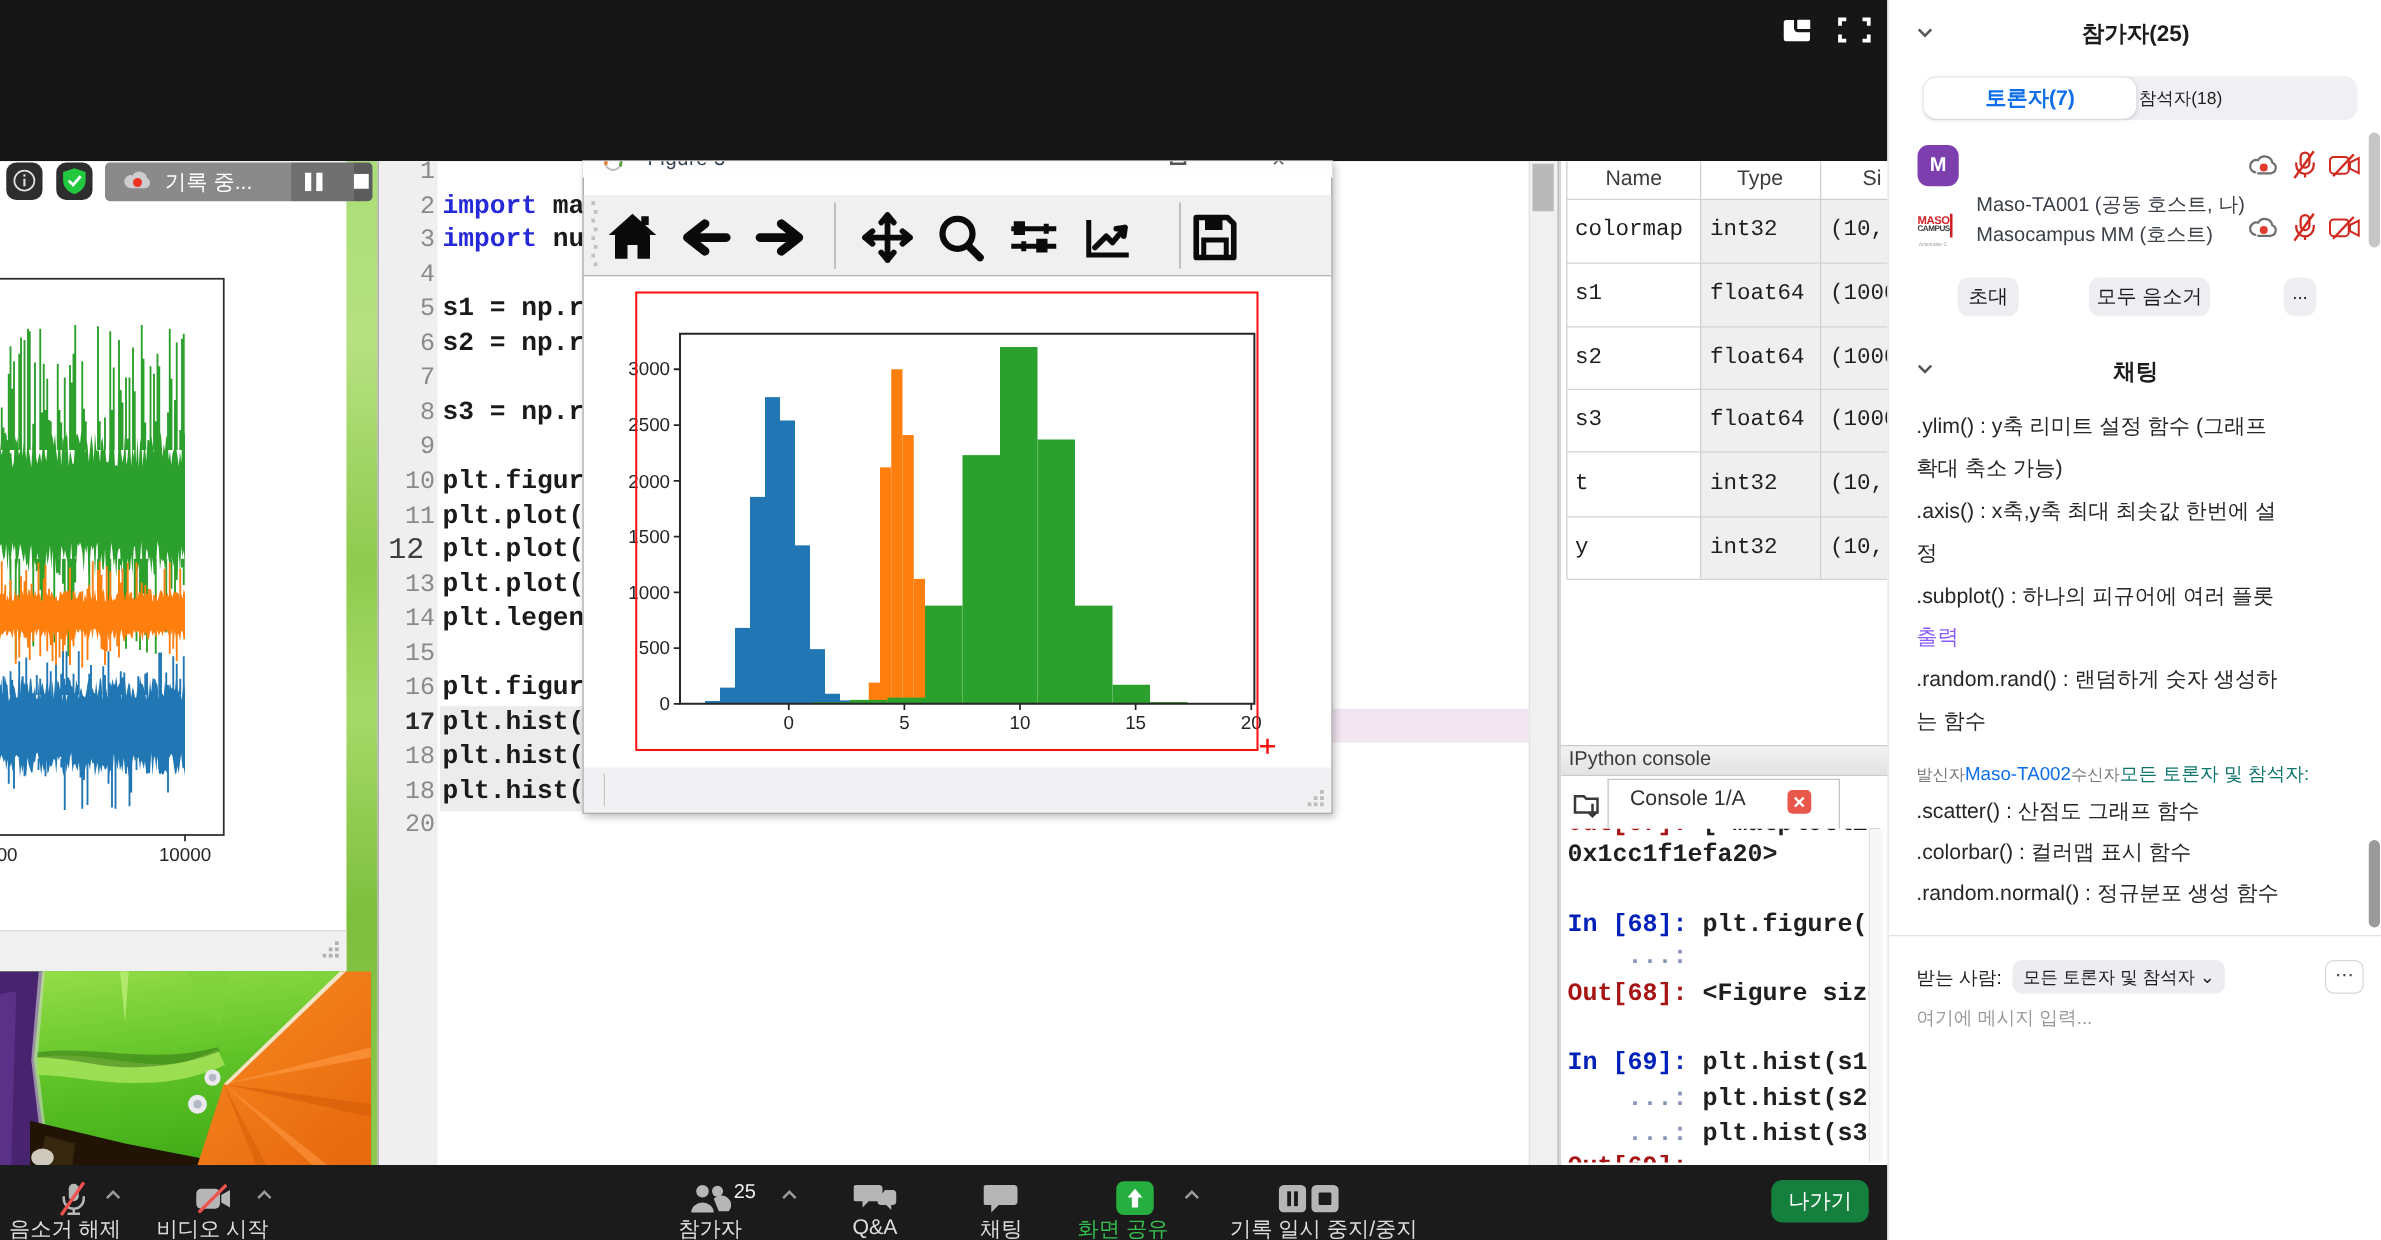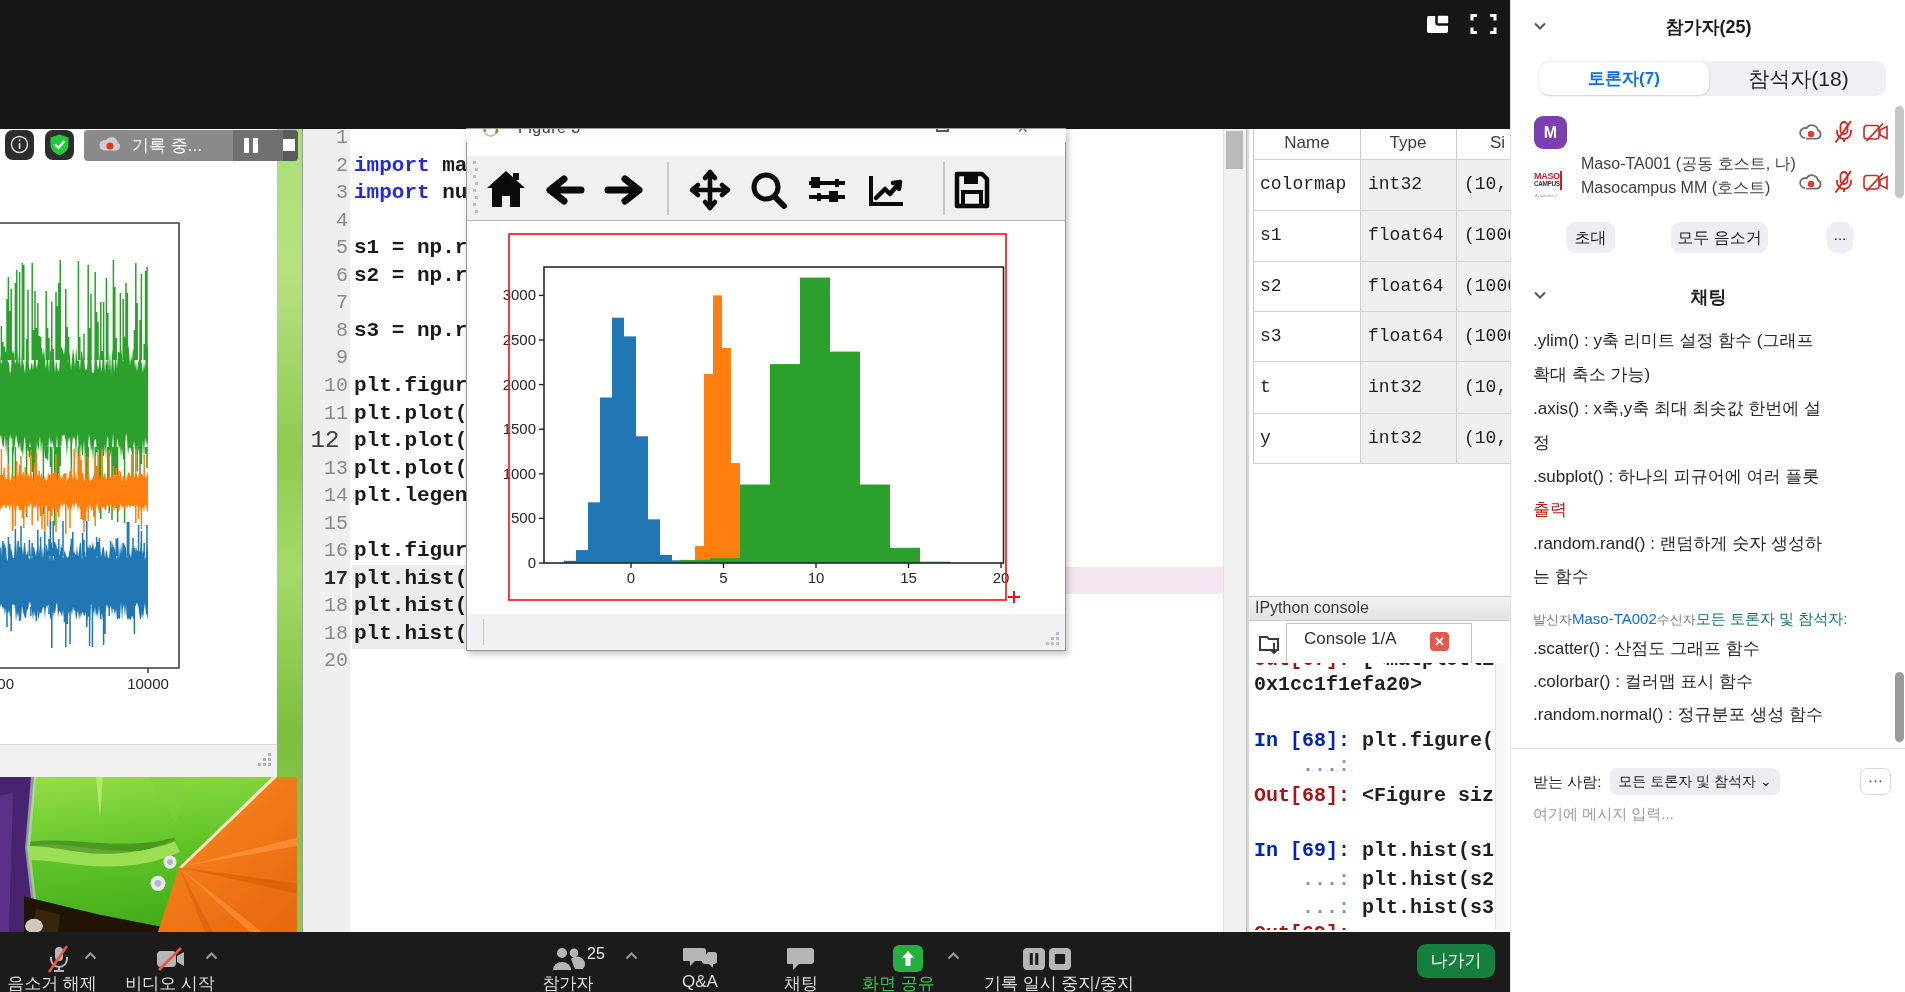--- a/index.html
+++ b/index.html
@@ -465,21 +465,21 @@
 
   <div class="abs" style="left:1510px;top:0;width:395px;height:992px;background:#fff;border-left:1px solid #e4e4e4;overflow:hidden;">
 
     <svg class="abs" style="left:22px;top:21px;" width="14" height="10" viewBox="0 0 14 10">
       <path d="M2 2.5 L7 7.5 L12 2.5" fill="none" stroke="#555" stroke-width="2"></path>
     </svg>
     <div class="abs" style="left:0;top:15px;width:395px;text-align:center;font-size:18px;font-weight:700;color:#1c1c1c;">참가자(25)</div>
 
     <div class="abs" style="left:28px;top:61px;width:347px;height:35px;background:#f0f0f4;border-radius:10px;">
       <div class="abs" style="left:0px;top:1px;width:170px;height:33px;background:#fff;border-radius:10px;box-shadow:0 1px 3px rgba(0,0,0,0.15);text-align:center;line-height:33px;font-size:17px;color:#0e6fe8;font-weight:700;">토론자(7)</div>
-      <div class="abs" style="left:172px;top:0;width:175px;height:30px;text-align:center;line-height:35px;font-size:21px;color:#1f1f1f;">참석자(18)</div>
+      <div class="abs" style="left:172px;top:0;width:175px;height:30px;text-align:left;line-height:35px;font-size:14px;color:#1f1f1f;">참석자(18)</div>
     </div>
 
     <div class="abs" style="left:23px;top:116px;width:33px;height:33px;background:#7e3fae;border-radius:9px;color:#fff;font-size:16px;font-weight:700;text-align:center;line-height:33px;">M</div>
     <div class="abs" style="left:70px;top:123px;font-size:16px;color:#3c4048;margin-top:31px;">Maso-TA001 (공동 호스트, 나)</div>
     <svg class="abs" style="left:1887px;top:0;" width="0" height="0"></svg>
     <svg class="abs" style="left:287px;top:122px;" width="26" height="20" viewBox="0 0 26 20">
       <path d="M7 16 a5 5 0 1 1 1.5 -9.8 a6.2 6.2 0 0 1 11.4 2 a4.4 4.4 0 0 1 -1 8.4 h-11" fill="none" stroke="#6f6f6f" stroke-width="1.8"></path>
       <circle cx="13" cy="12" r="3.2" fill="#e03c30"></circle>
     </svg>
     <svg class="abs" style="left:322px;top:120px;" width="22" height="24" viewBox="0 0 22 24">
@@ -524,21 +524,21 @@
     <svg class="abs" style="left:22px;top:290px;" width="14" height="10" viewBox="0 0 14 10">
       <path d="M2 2.5 L7 7.5 L12 2.5" fill="none" stroke="#555" stroke-width="2"></path>
     </svg>
     <div class="abs" style="left:0;top:285px;width:395px;text-align:center;font-size:18px;font-weight:700;color:#1c1c1c;">채팅</div>
 
     <div class="abs" style="left:22px;top:329px;font-size:17px;color:#262626;white-space:nowrap;">.ylim() : y축 리미트 설정 함수 (그래프</div>
     <div class="abs" style="left:22px;top:363px;font-size:17px;color:#262626;white-space:nowrap;">확대 축소 가능)</div>
     <div class="abs" style="left:22px;top:397px;font-size:17px;color:#262626;white-space:nowrap;">.axis() : x축,y축 최대 최솟값 한번에 설</div>
     <div class="abs" style="left:22px;top:431px;font-size:17px;color:#262626;white-space:nowrap;">정</div>
     <div class="abs" style="left:22px;top:465px;font-size:17px;color:#262626;white-space:nowrap;">.subplot() : 하나의 피규어에 여러 플롯</div>
-    <div class="abs" style="left:22px;top:498px;font-size:17px;color:#b91c1c;white-space:nowrap;">출력</div>
+    <div class="abs" style="left:22px;top:498px;font-size:17px;color:#8b5cf6;white-space:nowrap;">출력</div>
     <div class="abs" style="left:22px;top:532px;font-size:17px;color:#262626;white-space:nowrap;">.random.rand() : 랜덤하게 숫자 생성하</div>
     <div class="abs" style="left:22px;top:565px;font-size:17px;color:#262626;white-space:nowrap;">는 함수</div>
     <div class="abs" style="left:22px;top:610px;font-size:13px;color:#7a7a7a;">발신자<span style="font-size:15px;color:#0e6fe8;">Maso-TA002</span>수신자<span style="font-size:15px;color:#0f766e;">모든 토론자 및 참석자:</span></div>
     <div class="abs" style="left:22px;top:637px;font-size:17px;color:#262626;white-space:nowrap;">.scatter() : 산점도 그래프 함수</div>
     <div class="abs" style="left:22px;top:670px;font-size:17px;color:#262626;white-space:nowrap;">.colorbar() : 컬러맵 표시 함수</div>
     <div class="abs" style="left:22px;top:703px;font-size:17px;color:#262626;white-space:nowrap;">.random.normal() : 정규분포 생성 함수</div>
     <div class="abs" style="left:0;top:748px;width:395px;height:1px;background:#e2e2e2;"></div>
     <div class="abs" style="left:22px;top:773px;font-size:15px;color:#1c1c1c;">받는 사람:</div>
     <div class="abs" style="left:99px;top:768px;width:170px;height:27px;background:#ececf1;border-radius:8px;text-align:center;line-height:27px;font-size:14px;color:#1c1c1c;">모든 토론자 및 참석자 ⌄</div>
     <div class="abs" style="left:349px;top:768px;width:31px;height:27px;background:#fff;border:1px solid #d8d8d8;border-radius:7px;text-align:center;line-height:24px;font-size:15px;color:#444;">⋯</div>

